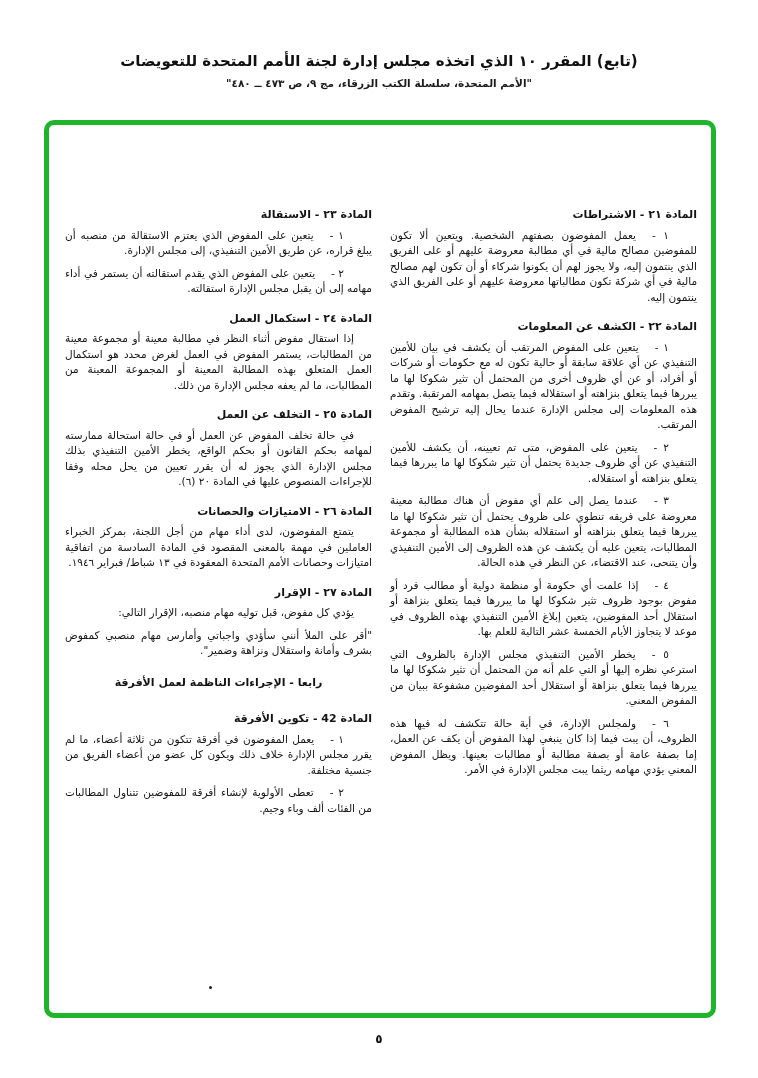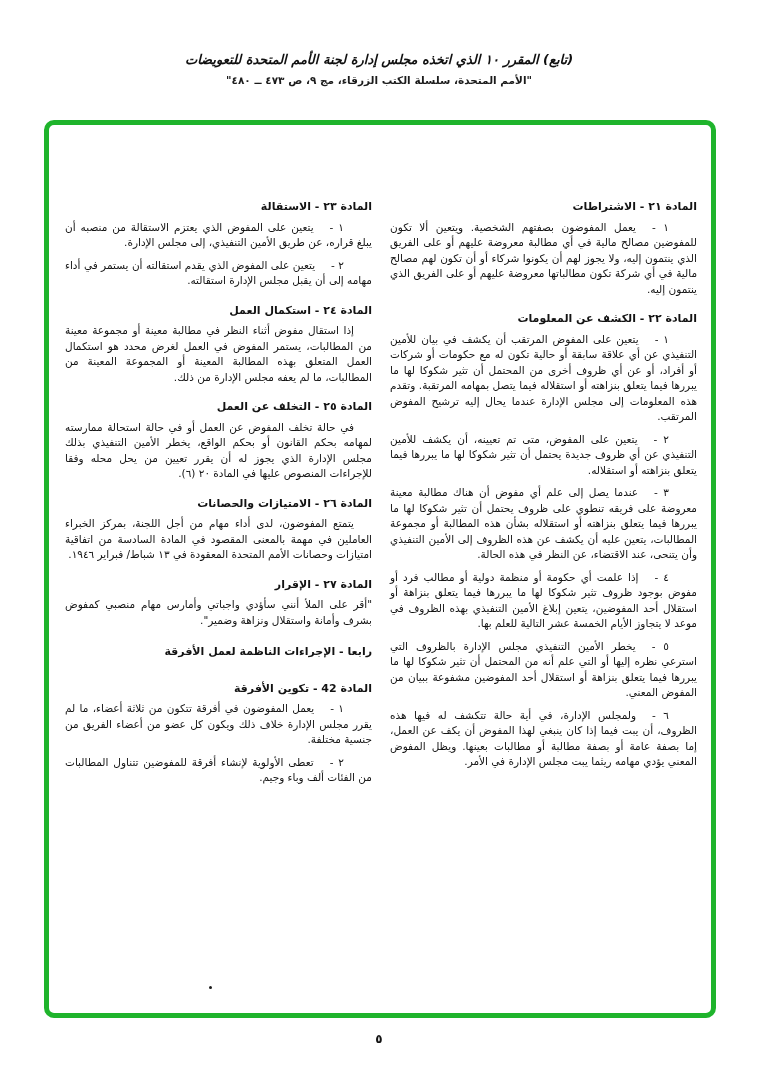--- a/index.html
+++ b/index.html
@@ -18,24 +18,23 @@
   .doc-header {
     position: absolute;
     top: 52px;
     left: 0;
     width: 100%;
     text-align: center;
     direction: rtl;
     color: #101010;
   }
   .doc-title {
-    font-size: 13px;
+    font-size: 15px;
     font-weight: bold;
     letter-spacing: 0.2px;
-    font-style: italic;
   }
   .doc-subtitle {
     margin-top: 7px;
     font-size: 10.5px;
     font-weight: bold;
     color: #1b1b1b;
   }
   .frame {
     position: absolute;
     left: 44px;
@@ -59,29 +58,30 @@
     max-height: 800px;
   }
   .col {
     flex: 1 1 0;
     direction: rtl;
     text-align: justify;
     font-size: 10.5px;
     line-height: 15.5px;
     color: #131313;
   }
-  .col > :first-child { margin-top: 8px; }
+  .col > :first-child { margin-top: 16px; }
   .h {
     font-weight: bold;
     text-align: right;
     margin: 14px 0 5px 0;
     font-size: 11px;
   }
   .section {
     font-weight: bold;
+    text-align: center;
     margin: 16px 0 21px 0;
     font-size: 11px;
   }
   .p { margin: 0 0 7px 0; }
   .p.numbered { text-indent: 28px; }
   .p.plain  { text-indent: 18px; }
   .p.flush  { text-indent: 0; }
   .p .num { padding-left: 16px; }
   .pageno {
     position: absolute;
@@ -130,20 +130,21 @@
           <div class="h">المادة ٢٣ - الاستقالة</div>
           <div class="p numbered"><span class="num">١ -</span><span>يتعين على المفوض الذي يعتزم الاستقالة من منصبه أن يبلغ قراره، عن طريق الأمين التنفيذي، إلى مجلس الإدارة.</span></div>
           <div class="p numbered"><span class="num">٢ -</span><span>يتعين على المفوض الذي يقدم استقالته أن يستمر في أداء مهامه إلى أن يقبل مجلس الإدارة استقالته.</span></div>
           <div class="h">المادة ٢٤ - استكمال العمل</div>
           <div class="p plain">إذا استقال مفوض أثناء النظر في مطالبة معينة أو مجموعة معينة من المطالبات، يستمر المفوض في العمل لغرض محدد هو استكمال العمل المتعلق بهذه المطالبة المعينة أو المجموعة المعينة من المطالبات، ما لم يعفه مجلس الإدارة من ذلك.</div>
           <div class="h">المادة ٢٥ - التخلف عن العمل</div>
           <div class="p plain">في حالة تخلف المفوض عن العمل أو في حالة استحالة ممارسته لمهامه بحكم القانون أو بحكم الواقع، يخطر الأمين التنفيذي بذلك مجلس الإدارة الذي يجوز له أن يقرر تعيين من يحل محله وفقا للإجراءات المنصوص عليها في المادة ٢٠ (٦).</div>
           <div class="h">المادة ٢٦ - الامتيازات والحصانات</div>
           <div class="p plain">يتمتع المفوضون، لدى أداء مهام من أجل اللجنة، بمركز الخبراء العاملين في مهمة بالمعنى المقصود في المادة السادسة من اتفاقية امتيازات وحصانات الأمم المتحدة المعقودة في ١٣ شباط/ فبراير ١٩٤٦.</div>
           <div class="h">المادة ٢٧ - الإقرار</div>
+          <div class="p plain">يؤدي كل مفوض، قبل توليه مهام منصبه، الإقرار التالي:</div>
           <div class="p flush">"أقر على الملأ أنني سأؤدي واجباتي وأمارس مهام منصبي كمفوض بشرف وأمانة واستقلال ونزاهة وضمير".</div>
           <div class="section">رابعا - الإجراءات الناظمة لعمل الأفرقة</div>
           <div class="h">المادة 42 - تكوين الأفرقة</div>
           <div class="p numbered"><span class="num">١ -</span><span>يعمل المفوضون في أفرقة تتكون من ثلاثة أعضاء، ما لم يقرر مجلس الإدارة خلاف ذلك ويكون كل عضو من أعضاء الفريق من جنسية مختلفة.</span></div>
           <div class="p numbered"><span class="num">٢ -</span><span>تعطى الأولوية لإنشاء أفرقة للمفوضين تتناول المطالبات من الفئات ألف وباء وجيم.</span></div>
         </div>
     </div>
   </div>
 
   <div class="artifact-dot"></div>

